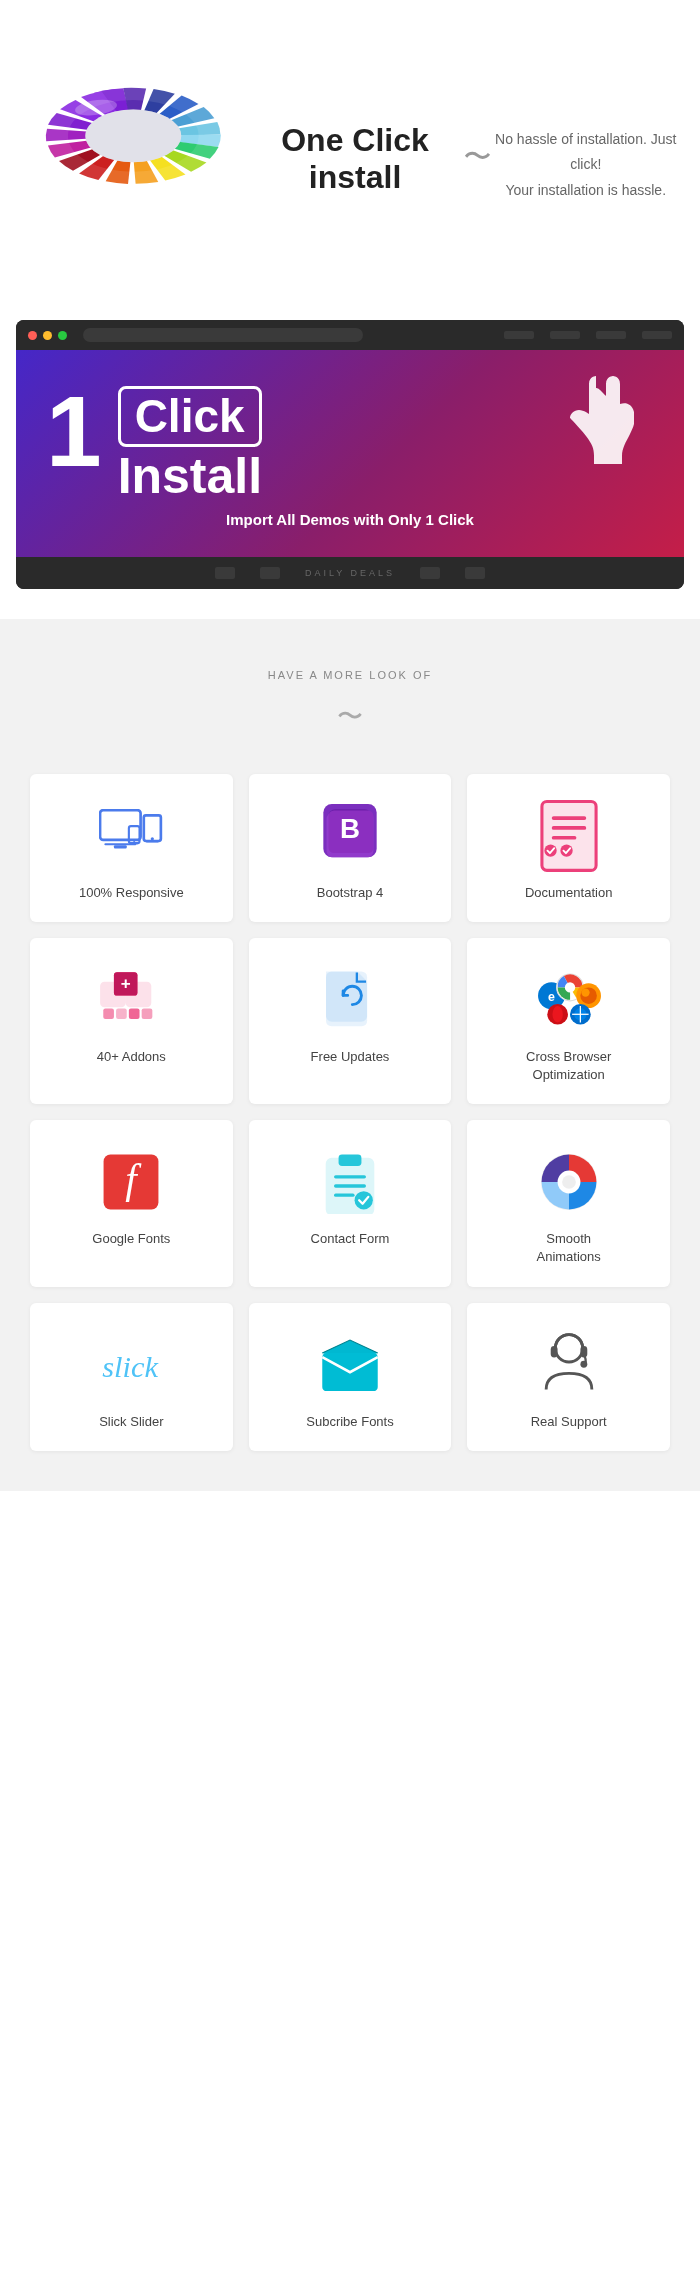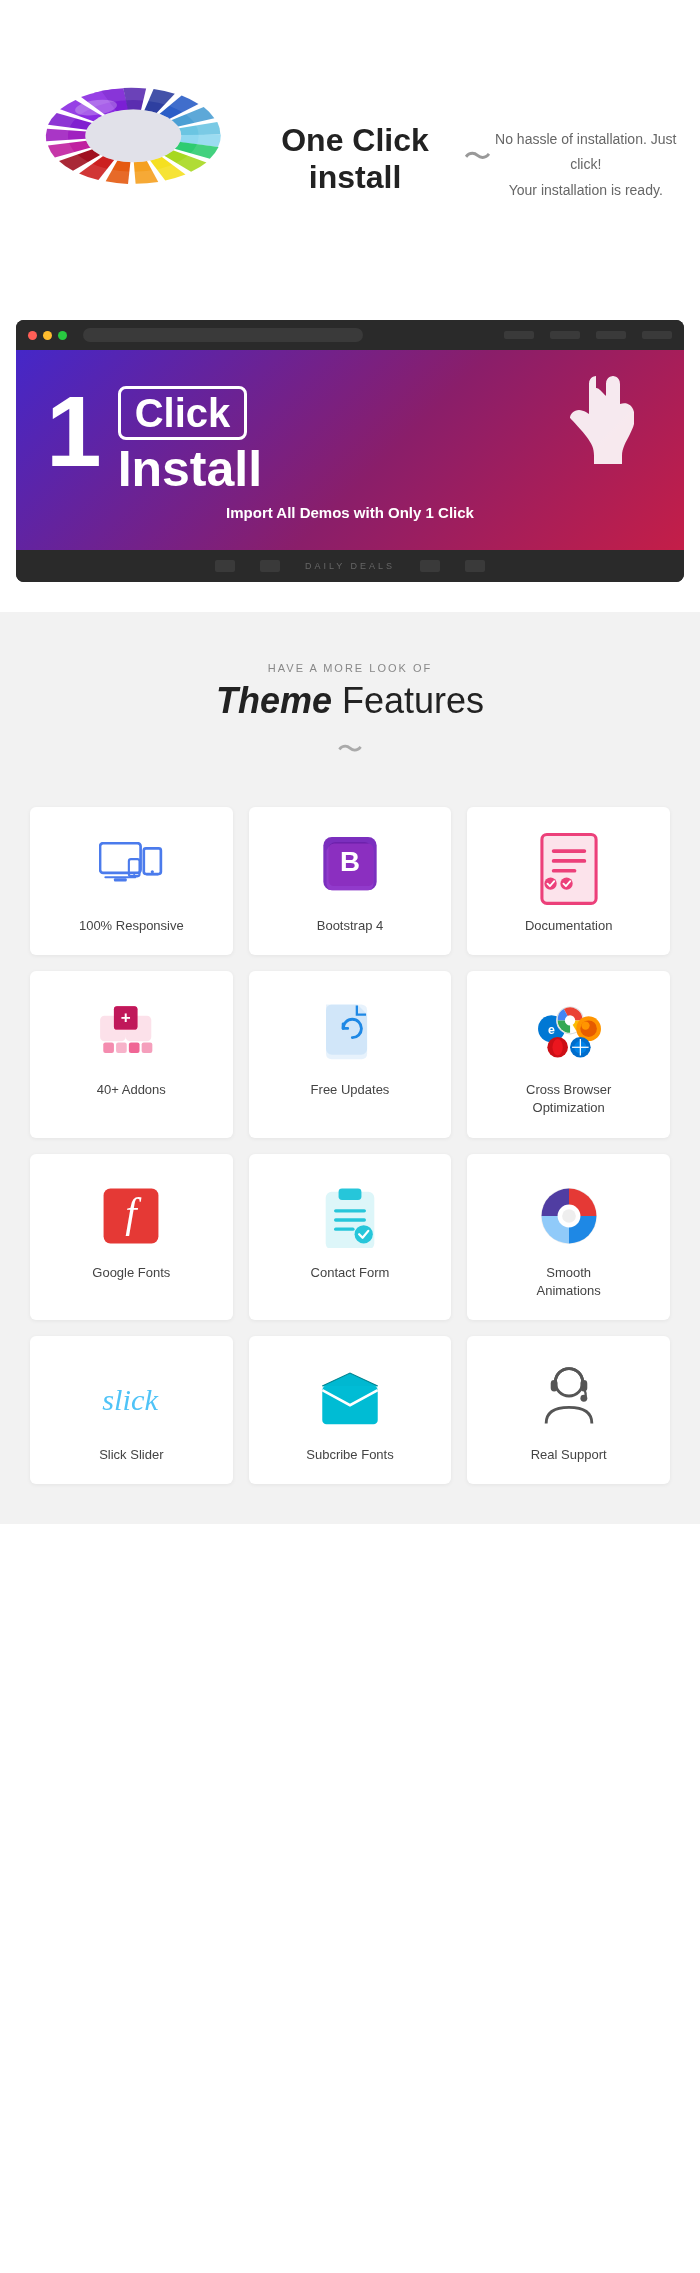--- a/index.html
+++ b/index.html
@@ -56,21 +56,21 @@
     .features-header {
       text-align: center;
       margin-bottom: 40px;
     }
 
     .features-subtitle {
       font-size: 11px;
       color: #888;
       letter-spacing: 2px;
       text-transform: uppercase;
-      margin-bottom: 6px;
+      margin-bottom: 18px;
     }
 
     .features-title {
       font-size: 36px;
       font-weight: 400;
       color: #222;
       margin-bottom: 10px;
     }
 
     .features-title strong {
@@ -180,21 +180,21 @@
 
     </svg>
   </div>
 
   <h1 class="hero-title">One Click install</h1>
 
   <div class="swirl-divider">〜</div>
 
   <p class="hero-desc">
     <span>No hassle of installation. Just click!</span><br>
-    <span>Your installation is ready.</span>
+    <span>Your installation is hassle.</span>
   </p>
 </div>
 
 <div style="background:#1c1c1c; margin: 0 16px 30px; border-radius:8px; overflow:hidden;">
 
   <div style="background:#2a2a2a; padding:8px 12px; display:flex; align-items:center; gap:6px;">
     <div style="width:9px;height:9px;border-radius:50%;background:#ff5f57;"></div>
     <div style="width:9px;height:9px;border-radius:50%;background:#febc2e;"></div>
     <div style="width:9px;height:9px;border-radius:50%;background:#28c840;"></div>
     <div style="flex:1; background:#3a3a3a; border-radius:10px; height:14px; margin:0 10px; max-width:280px;"></div>
@@ -206,21 +206,21 @@
     </div>
   </div>
 
   <div style="position:relative; background:linear-gradient(135deg, #4527C8 0%, #8A1E6A 55%, #C41E48 100%); padding: 36px 30px 28px; display:flex; flex-direction:column; align-items:flex-start;">
     <div style="display:flex; align-items:flex-start; gap:16px; position:relative; width:100%;">
       <div>
         <span style="font-size:100px; font-weight:900; color:#fff; line-height:0.9; display:block;">1</span>
       </div>
       <div>
         <div style="display:inline-block; border:3px solid #fff; border-radius:8px; padding:2px 14px; margin-bottom:4px;">
-          <span style="font-size:40px; font-weight:900; color:#fff; line-height:1.1;">Click</span>
+          <span style="font-size:46px; font-weight:900; color:#fff; line-height:1.1;">Click</span>
         </div>
         <div>
           <span style="font-size:50px; font-weight:700; color:#fff; line-height:1.0;">Install</span>
         </div>
       </div>
 
       <div style="position:absolute; right:20px; top:-10px; font-size:72px;">
         <svg width="80" height="90" viewBox="0 0 80 90" fill="white">
           <path d="M42 0 C42 0 35 0 35 8 L35 38 C35 38 30 34 25 34 C20 34 16 38 16 42 C16 42 24 50 32 60 C38 68 40 72 40 80 L40 88 L68 88 L68 80 C68 72 72 66 76 58 C80 50 82 44 80 36 C78 28 72 26 66 28 L66 8 C66 0 59 0 59 0 C59 0 52 0 52 8 L52 20 C52 20 48 16 46 14 C44 12 42 12 42 12 Z" fill="white" opacity="0.9"></path>
         </svg>
@@ -236,23 +236,20 @@
     <div style="width:20px;height:12px;background:#3a3a3a;border-radius:2px;"></div>
     <div style="color:#666; font-size:9px; letter-spacing:3px;">DAILY DEALS</div>
     <div style="width:20px;height:12px;background:#3a3a3a;border-radius:2px;"></div>
     <div style="width:20px;height:12px;background:#3a3a3a;border-radius:2px;"></div>
   </div>
 </div>
 
 <div class="features-section">
   <div class="features-header">
     <p class="features-subtitle">HAVE A MORE LOOK OF</p>
-    <h2 class="features-title">
-      <strong>Theme</strong><span> Features</span>
-    </h2>
     <div style="font-size:26px; color:#aaa; margin-top:6px;">〜</div>
   </div>
 
   <div class="features-grid">
 
     <div class="feature-card">
       <div class="feature-icon">
         <svg viewBox="0 0 60 50" fill="none" xmlns="http://www.w3.org/2000/svg">
           <rect x="1" y="1" width="38" height="28" rx="3" stroke="#4B7BEC" stroke-width="2.5" fill="none"></rect>
           <rect x="5" y="32" width="30" height="2" rx="1" fill="#4B7BEC"></rect>

